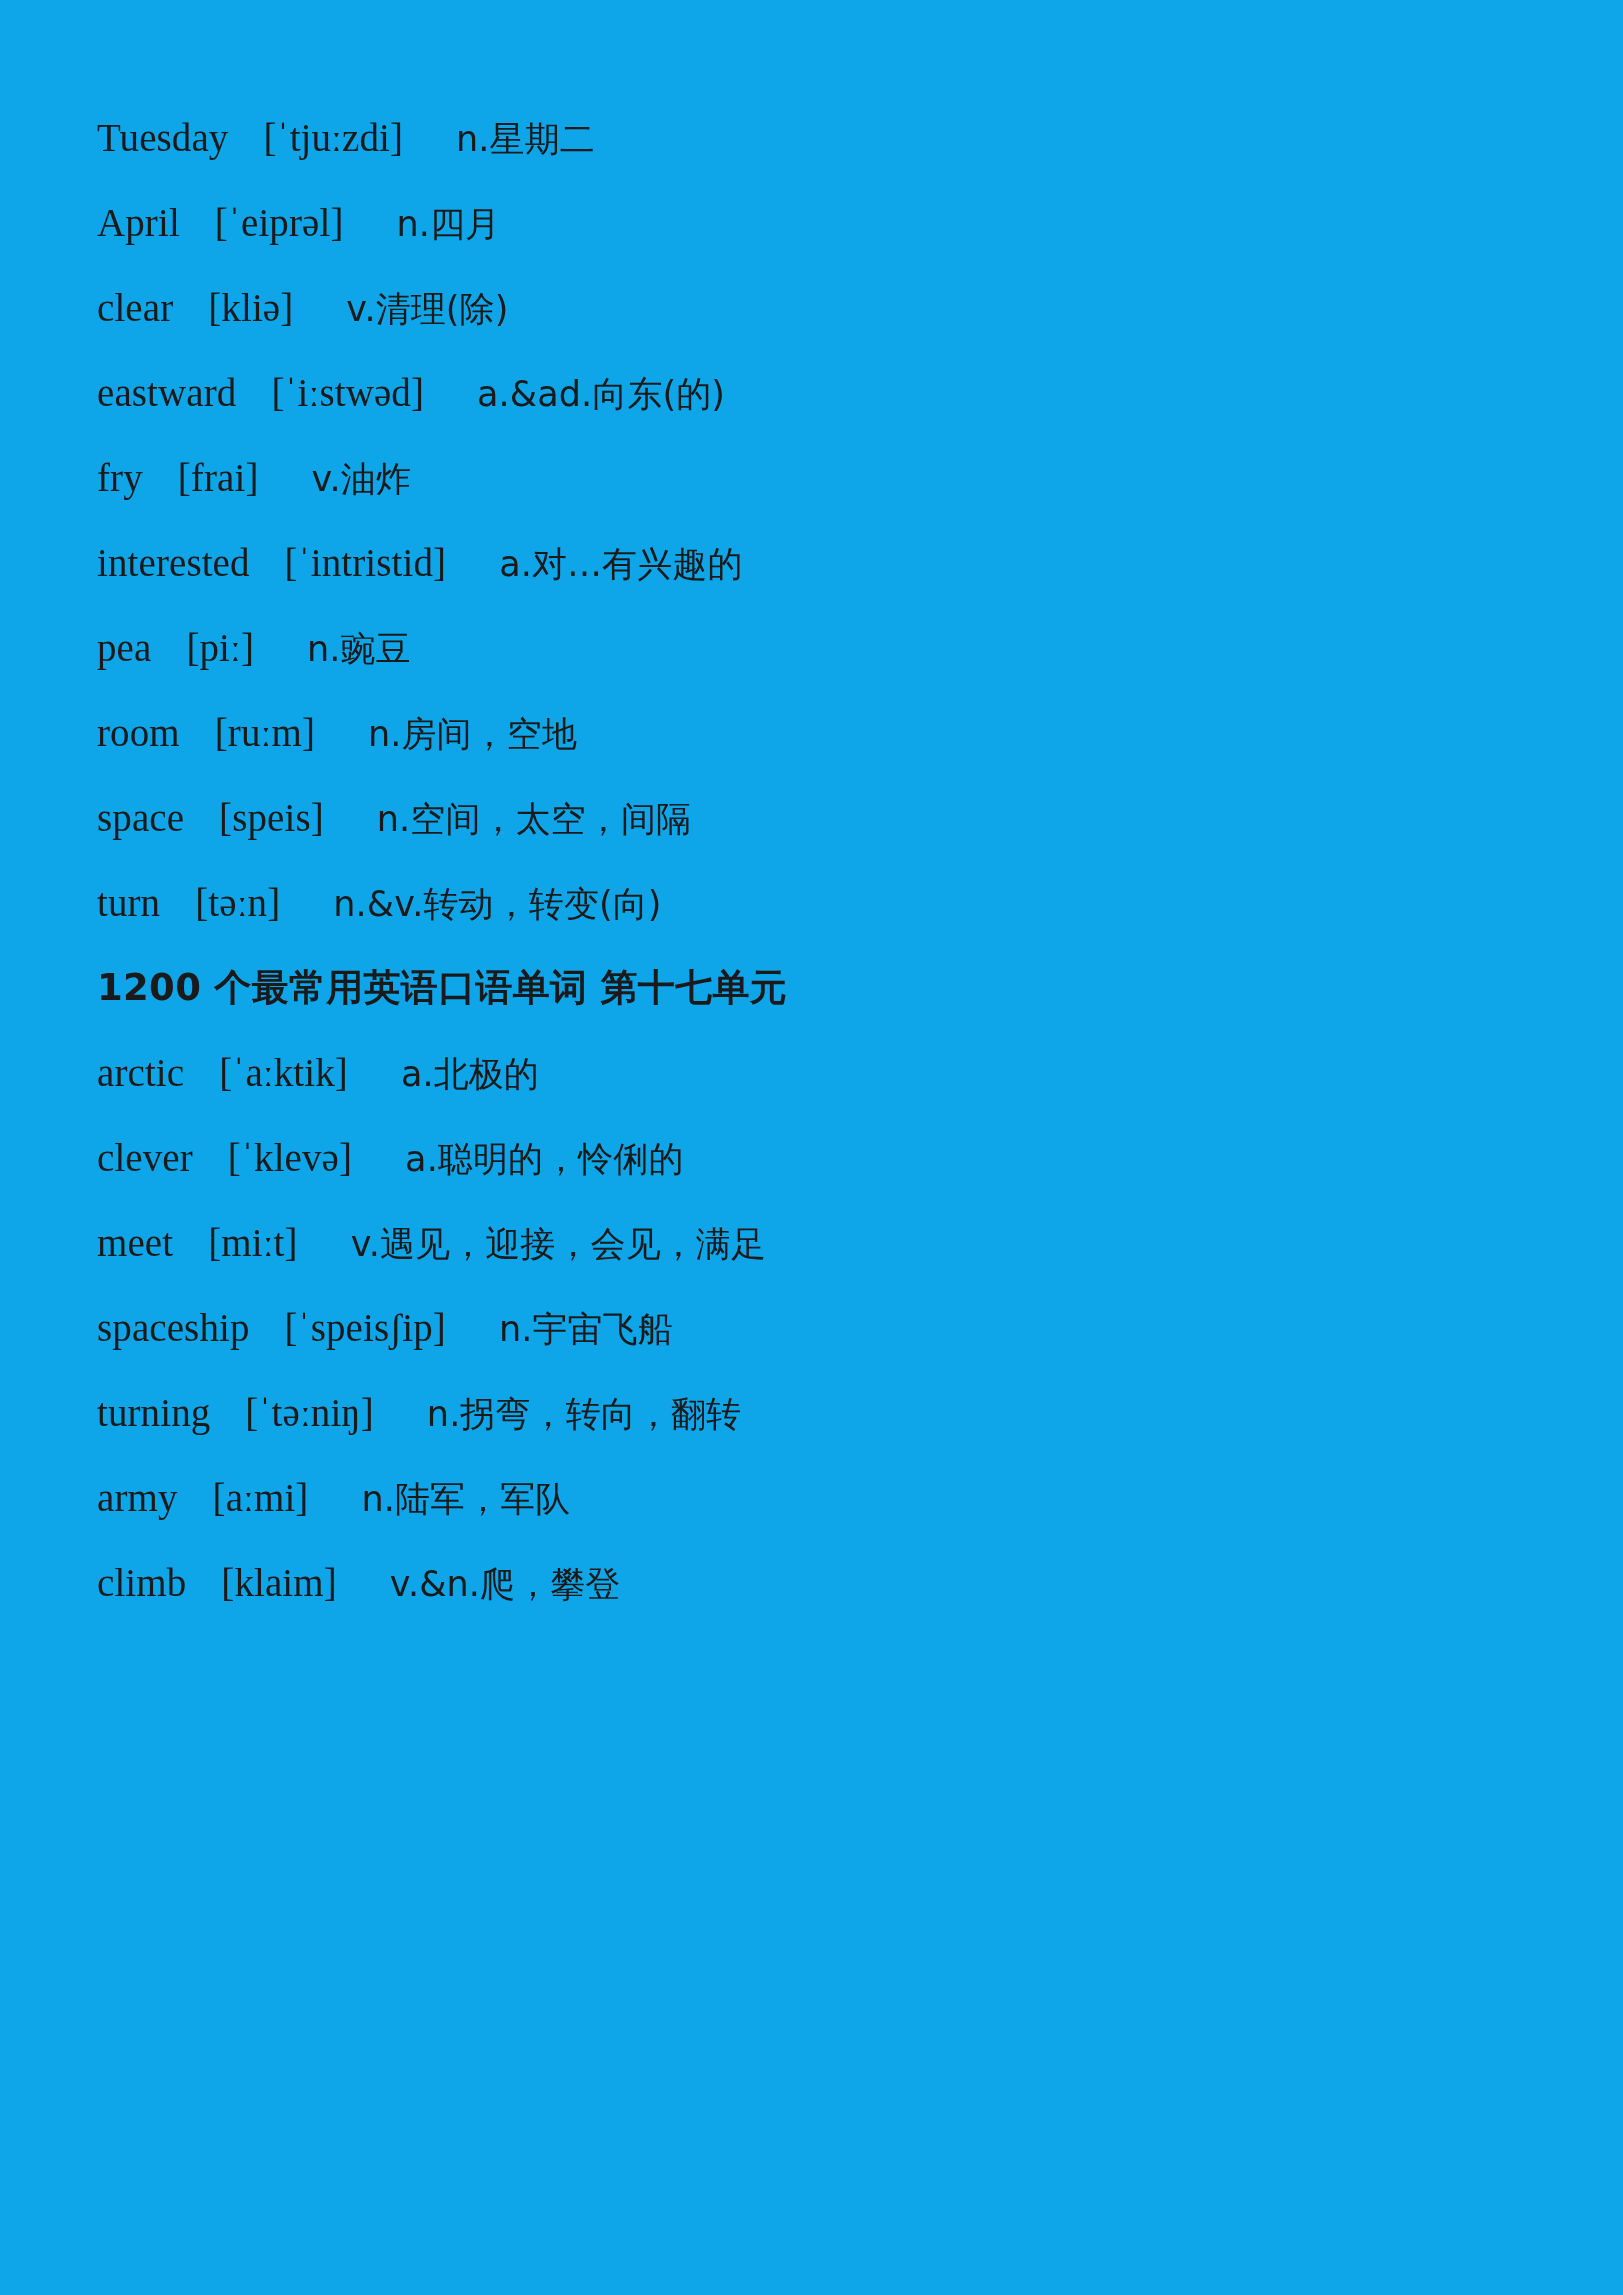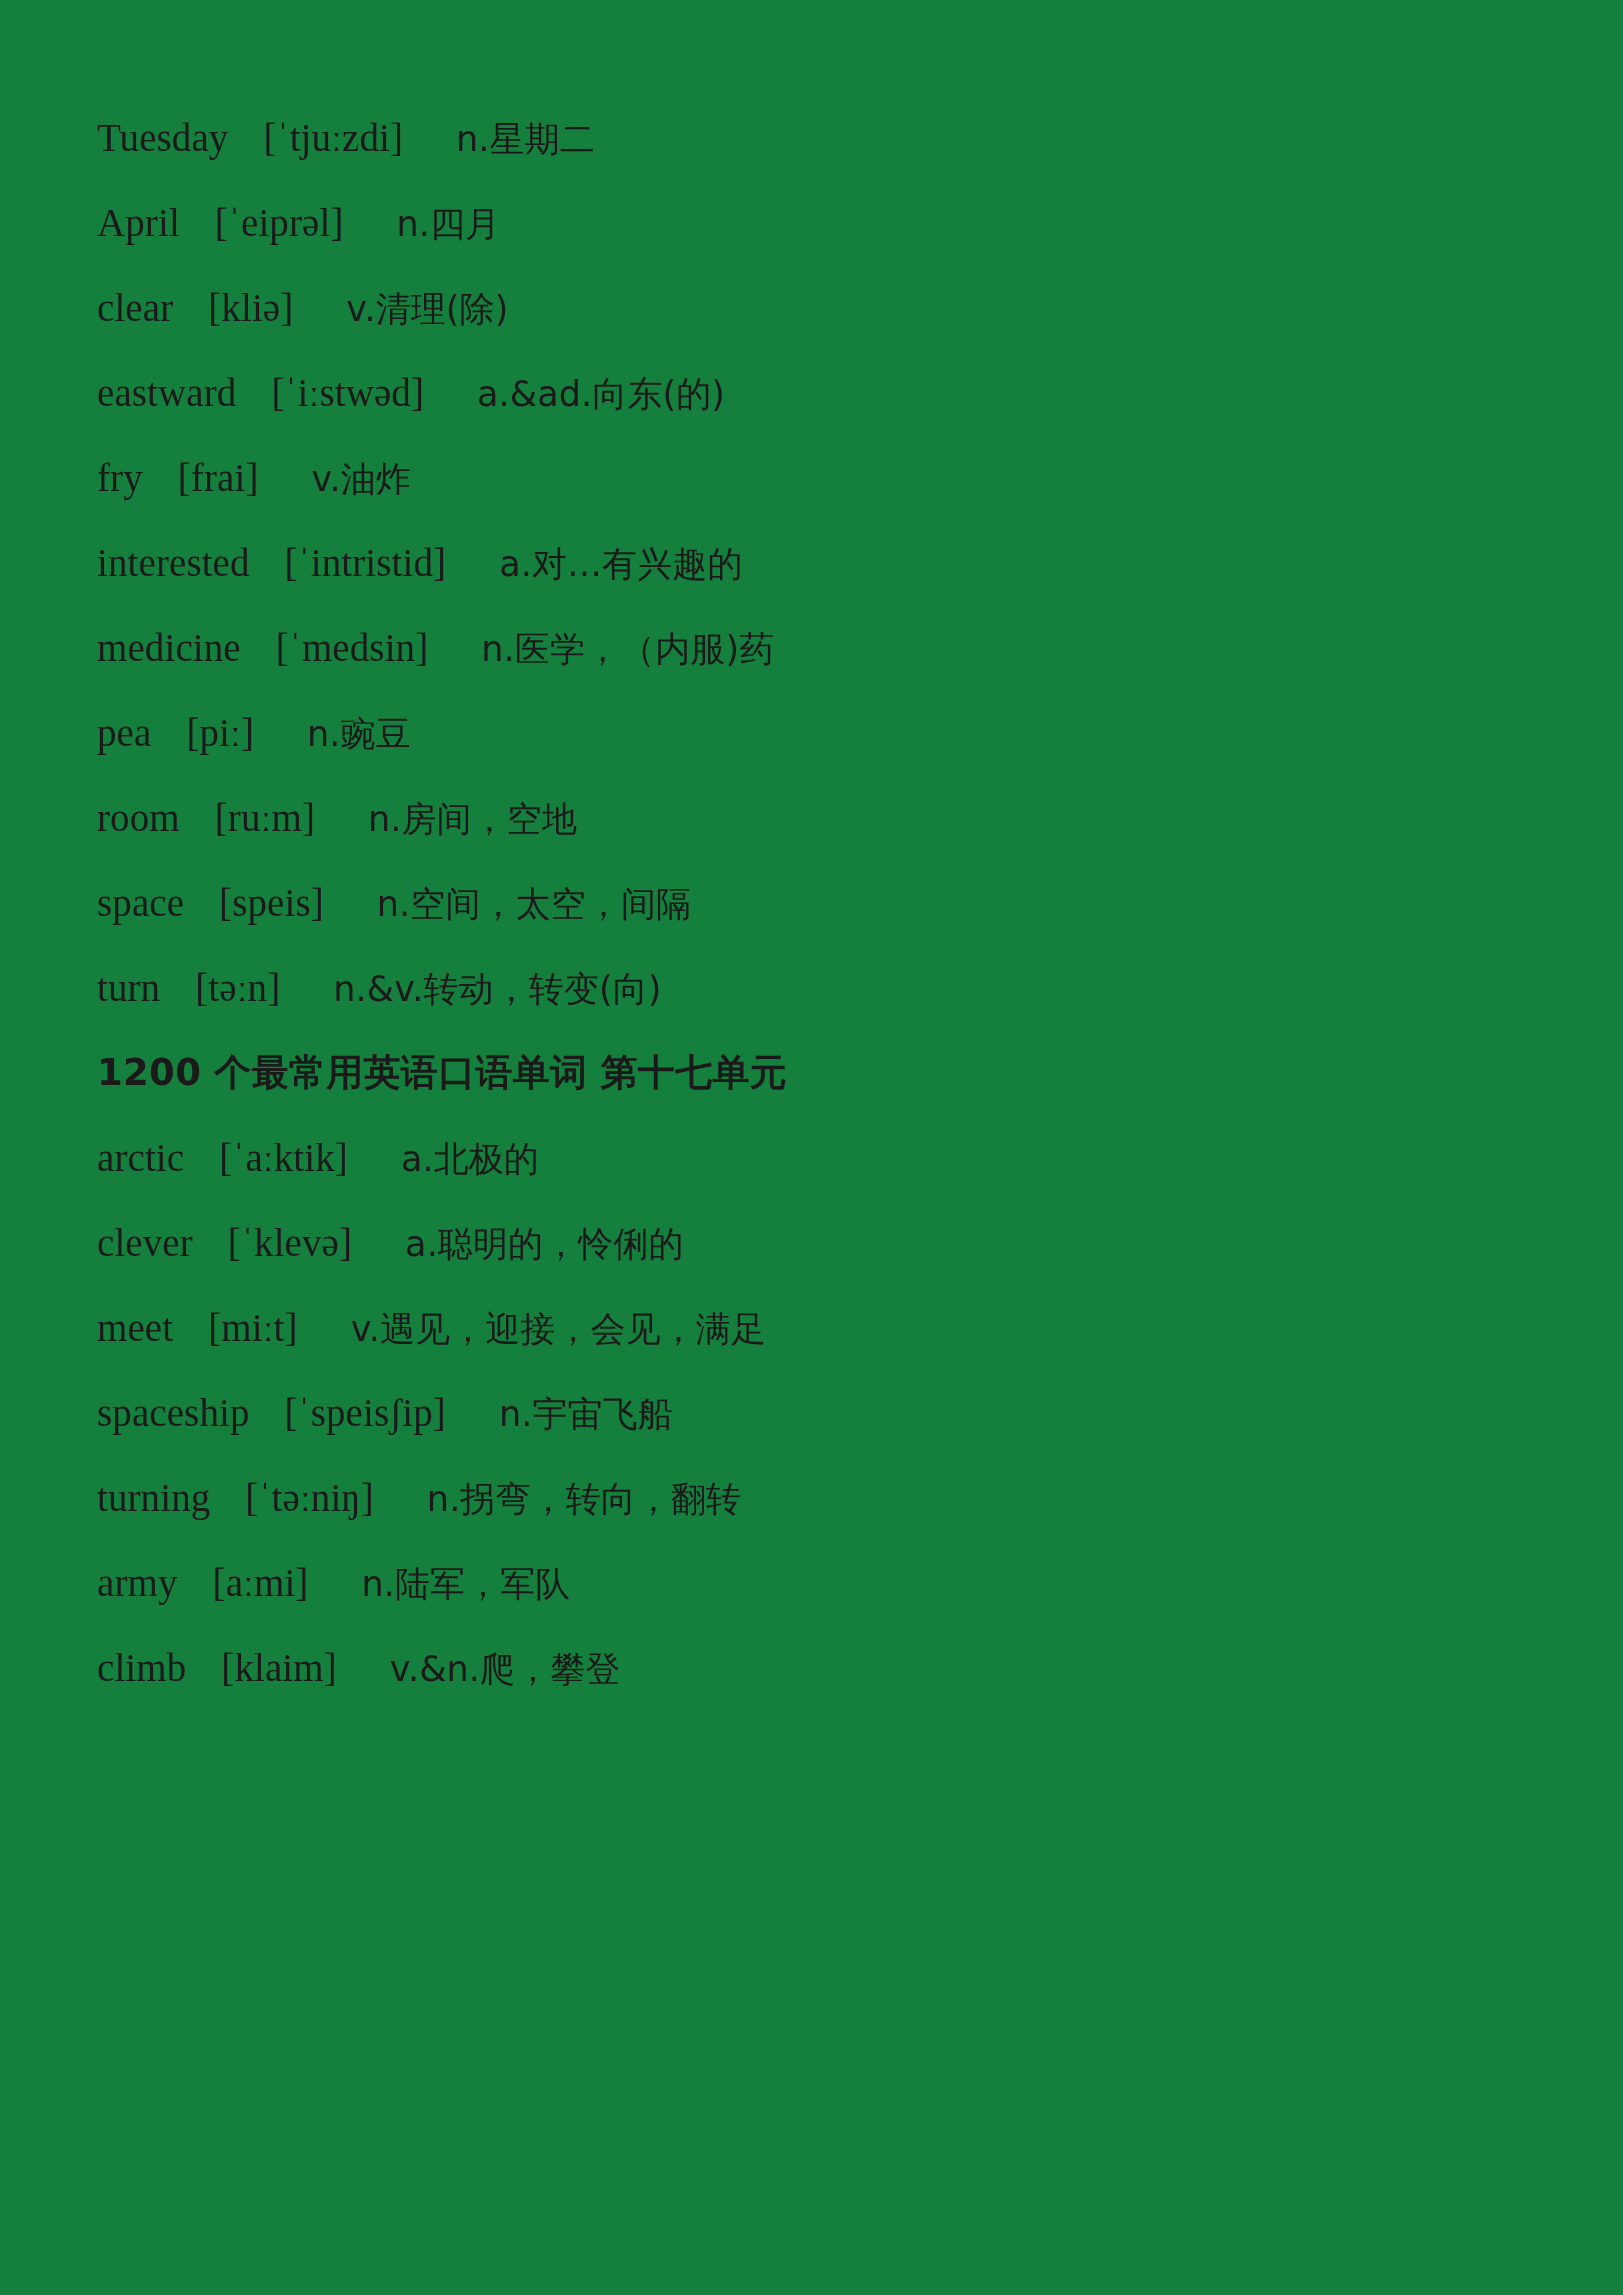--- a/index.html
+++ b/index.html
@@ -14,21 +14,21 @@
     font-family: "Liberation Serif", "DejaVu Serif", serif;
     color: #1a1a1a;
     -webkit-font-smoothing: antialiased;
   }
   .page {
     position: relative;
     width: 1623px;
     height: 2295px;
     box-sizing: border-box;
     padding: 95px 0 0 97px;
-    background: #15803d;
+    background: #0ea5e9;
     overflow: hidden;
   }
   .vocab-list {
     list-style: none;
     margin: 0;
     padding: 0;
   }
   .entry {
     height: 85px;
     line-height: 85px;
@@ -70,21 +70,20 @@
 
 <div class="page">
 
   <ul class="vocab-list" id="list-one">
       <li class="entry"><span class="word">Tuesday</span><span class="gap-md"></span><span class="phon">[ˈtjuːzdi]</span><span class="gap-lg"></span><span class="sense cjk">n.星期二</span></li>
       <li class="entry"><span class="word">April</span><span class="gap-md"></span><span class="phon">[ˈeiprəl]</span><span class="gap-lg"></span><span class="sense cjk">n.四月</span></li>
       <li class="entry"><span class="word">clear</span><span class="gap-md"></span><span class="phon">[kliə]</span><span class="gap-lg"></span><span class="sense cjk">v.清理(除)</span></li>
       <li class="entry"><span class="word">eastward</span><span class="gap-md"></span><span class="phon">[ˈiːstwəd]</span><span class="gap-lg"></span><span class="sense cjk">a.&amp;ad.向东(的)</span></li>
       <li class="entry"><span class="word">fry</span><span class="gap-md"></span><span class="phon">[frai]</span><span class="gap-lg"></span><span class="sense cjk">v.油炸</span></li>
       <li class="entry"><span class="word">interested</span><span class="gap-md"></span><span class="phon">[ˈintristid]</span><span class="gap-lg"></span><span class="sense cjk">a.对…有兴趣的</span></li>
-      <li class="entry"><span class="word">medicine</span><span class="gap-md"></span><span class="phon">[ˈmedsin]</span><span class="gap-lg"></span><span class="sense cjk">n.医学，（内服)药</span></li>
       <li class="entry"><span class="word">pea</span><span class="gap-md"></span><span class="phon">[piː]</span><span class="gap-lg"></span><span class="sense cjk">n.豌豆</span></li>
       <li class="entry"><span class="word">room</span><span class="gap-md"></span><span class="phon">[ruːm]</span><span class="gap-lg"></span><span class="sense cjk">n.房间，空地</span></li>
       <li class="entry"><span class="word">space</span><span class="gap-md"></span><span class="phon">[speis]</span><span class="gap-lg"></span><span class="sense cjk">n.空间，太空，间隔</span></li>
       <li class="entry"><span class="word">turn</span><span class="gap-md"></span><span class="phon">[təːn]</span><span class="gap-lg"></span><span class="sense cjk">n.&amp;v.转动，转变(向)</span></li>
     </ul>
 
   <div class="section-heading">
     <span class="cjk">1200 个最常用英语口语单词 第十七单元</span>
   </div>
 

